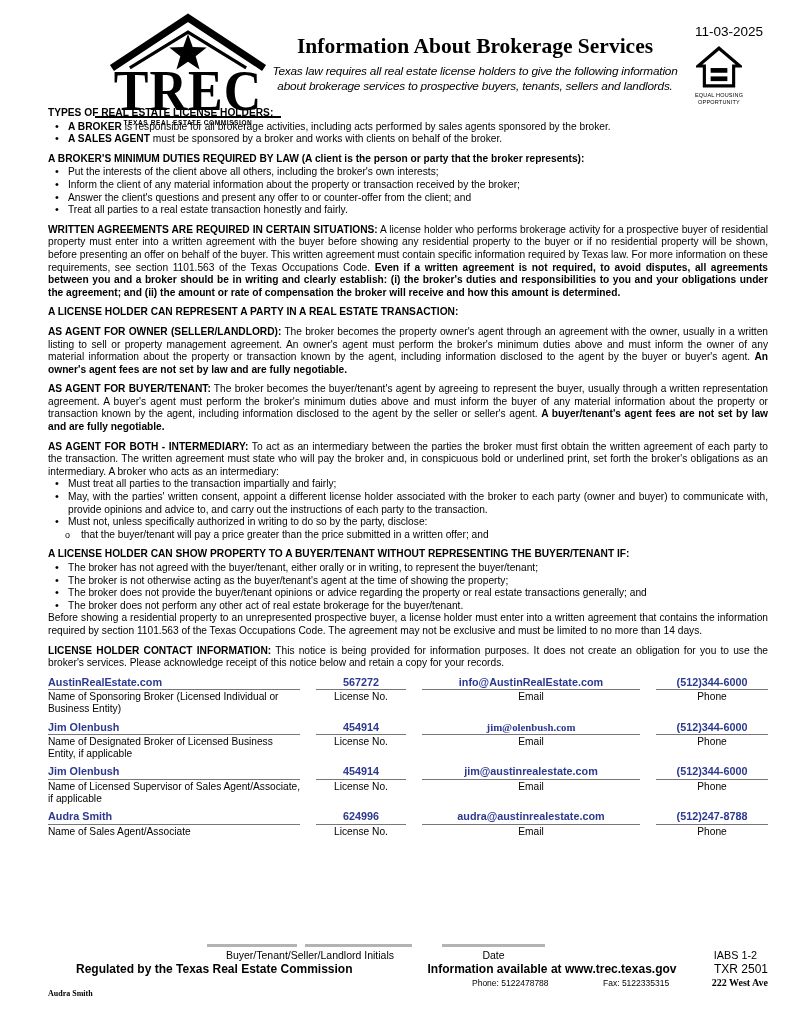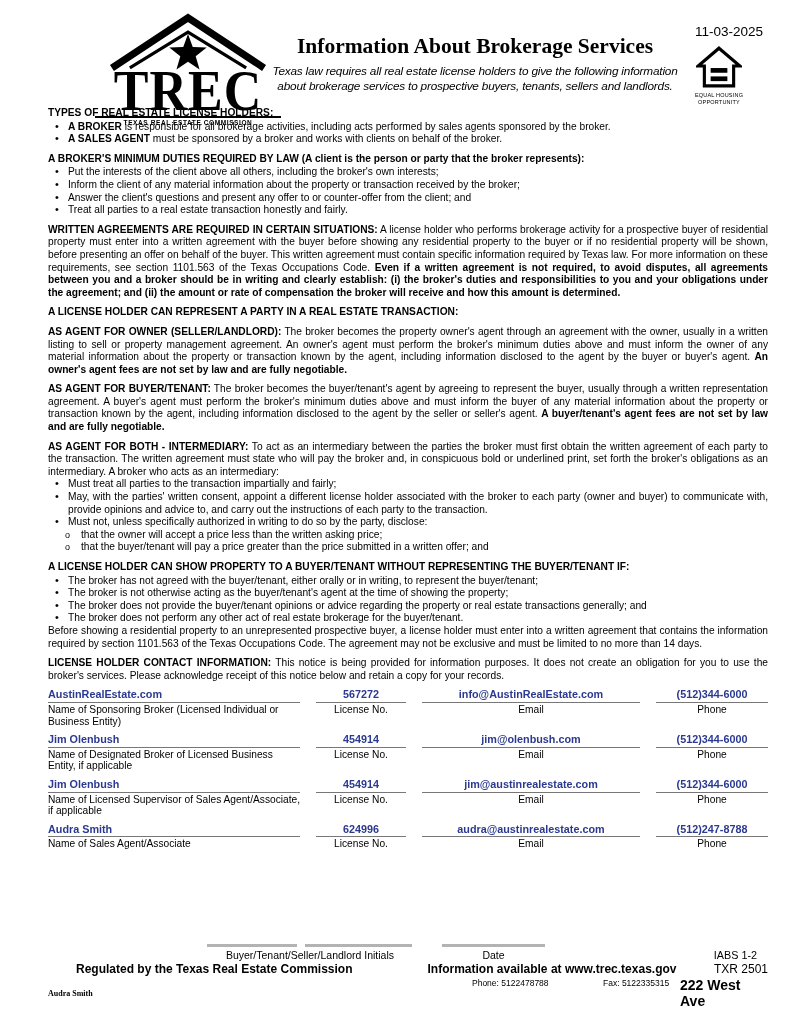--- a/index.html
+++ b/index.html
@@ -50,22 +50,22 @@
   .bar-2{left:305px;top:944px;width:107px;}
   .bar-3{left:442px;top:944px;width:103px;}
   .ft-initials{position:absolute;left:196px;top:949px;width:228px;text-align:center;font-size:10.5px;}
   .ft-date{position:absolute;left:442px;top:949px;width:103px;text-align:center;font-size:10.5px;}
   .ft-iabs{position:absolute;left:669px;top:949px;width:88px;text-align:right;font-size:10.8px;}
   .ft-reg{position:absolute;left:48px;top:962px;font-size:12px;font-weight:bold;padding-left:28px;}
   .ft-info{position:absolute;left:402px;top:962px;width:300px;text-align:center;font-size:12px;font-weight:bold;}
   .ft-txr{position:absolute;left:680px;top:962px;width:88px;text-align:right;font-size:12px;}
   .ft-phone{position:absolute;left:472px;top:978px;font-size:8.5px;}
   .ft-fax{position:absolute;left:603px;top:978px;font-size:8.5px;}
-  .ft-addr{position:absolute;left:680px;top:977px;width:88px;text-align:left;
-           font-family:Liberation Sans, sans-serif;font-weight:bold;font-size:14px;}
+  .ft-addr{position:absolute;left:680px;top:977px;width:88px;text-align:right;
+           font-family:Liberation Serif, serif;font-weight:bold;font-size:10px;}
   .ft-agent{position:absolute;left:48px;top:989px;font-family:"Liberation Serif",serif;
             font-weight:bold;font-size:8px;}
   .ft-produced{position:absolute;left:100px;top:989px;width:620px;text-align:center;font-size:8.3px;}
   .ft-lwolf{text-decoration:underline;margin-left:8px;}
 </style>
 </head>
 <body>
 
 <div class="page">
 
@@ -122,21 +122,20 @@
 
     <p class="para"><b>AS AGENT FOR OWNER (SELLER/LANDLORD):</b> <span>The broker becomes the property owner's agent through an agreement with the owner, usually in a written listing to sell or property management agreement. An owner's agent must perform the broker's minimum duties above and must inform the owner of any material information about the property or transaction known by the agent, including information disclosed to the agent by the buyer or buyer's agent.</span> <b>An owner's agent fees are not set by law and are fully negotiable.</b></p>
 
     <p class="para"><b>AS AGENT FOR BUYER/TENANT:</b> <span>The broker becomes the buyer/tenant's agent by agreeing to represent the buyer, usually through a written representation agreement. A buyer's agent must perform the broker's minimum duties above and must inform the buyer of any material information about the property or transaction known by the agent, including information disclosed to the agent by the seller or seller's agent.</span> <b>A buyer/tenant's agent fees are not set by law and are fully negotiable.</b></p>
 
     <div>
       <p class="para"><b>AS AGENT FOR BOTH - INTERMEDIARY:</b> <span>To act as an intermediary between the parties the broker must first obtain the written agreement of each party to the transaction. The written agreement must state who will pay the broker and, in conspicuous bold or underlined print, set forth the broker's obligations as an intermediary. A broker who acts as an intermediary:</span></p>
       <div class="bullet">Must treat all parties to the transaction impartially and fairly;</div>
       <div class="bullet">May, with the parties' written consent, appoint a different license holder associated with the broker to each party (owner and buyer) to communicate with, provide opinions and advice to, and carry out the instructions of each party to the transaction.</div>
       <div class="bullet">Must not, unless specifically authorized in writing to do so by the party, disclose:</div>
-      <div class="subbullet">that the owner will accept a price less than the written asking price;</div>
       <div class="subbullet">that the buyer/tenant will pay a price greater than the price submitted in a written offer; and</div>
     </div>
 
     <div>
       <div class="sec-h">A LICENSE HOLDER CAN SHOW PROPERTY TO A BUYER/TENANT WITHOUT REPRESENTING THE BUYER/TENANT IF:</div>
       <div class="bullet">The broker has not agreed with the buyer/tenant, either orally or in writing, to represent the buyer/tenant;</div>
       <div class="bullet">The broker is not otherwise acting as the buyer/tenant's agent at the time of showing the property;</div>
       <div class="bullet">The broker does not provide the buyer/tenant opinions or advice regarding the property or real estate transactions generally; and</div>
       <div class="bullet">The broker does not perform any other act of real estate brokerage for the buyer/tenant.</div>
       <p class="para tight">Before showing a residential property to an unrepresented prospective buyer, a license holder must enter into a written agreement that contains the information required by section 1101.563 of the Texas Occupations Code. The agreement may not be exclusive and must be limited to no more than 14 days.</p>
@@ -153,21 +152,21 @@
         <div class="ct-val c" style="color: rgb(43, 57, 144);">(512)344-6000</div>
         <div class="ct-lab">Name of Sponsoring Broker (Licensed Individual or Business Entity)</div>
         <div class="ct-lab c">License No.</div>
         <div class="ct-lab c">Email</div>
         <div class="ct-lab c">Phone</div>
       </div>
 
       <div class="ct-row">
         <div class="ct-val" style="color: rgb(43, 57, 144);">Jim Olenbush</div>
         <div class="ct-val c" style="color: rgb(43, 57, 144);">454914</div>
-        <div class="ct-val c" style="color: rgb(43, 57, 144);">jim@olenbush.com</div>
+        <div class="ct-val c" style="color: rgb(43, 57, 144); font-family: Liberation Serif, serif;">jim@olenbush.com</div>
         <div class="ct-val c" style="color: rgb(43, 57, 144);">(512)344-6000</div>
         <div class="ct-lab">Name of Designated Broker of Licensed Business Entity, if applicable</div>
         <div class="ct-lab c">License No.</div>
         <div class="ct-lab c">Email</div>
         <div class="ct-lab c">Phone</div>
       </div>
 
       <div class="ct-row">
         <div class="ct-val" style="color: rgb(43, 57, 144);">Jim Olenbush</div>
         <div class="ct-val c" style="color: rgb(43, 57, 144);">454914</div>

